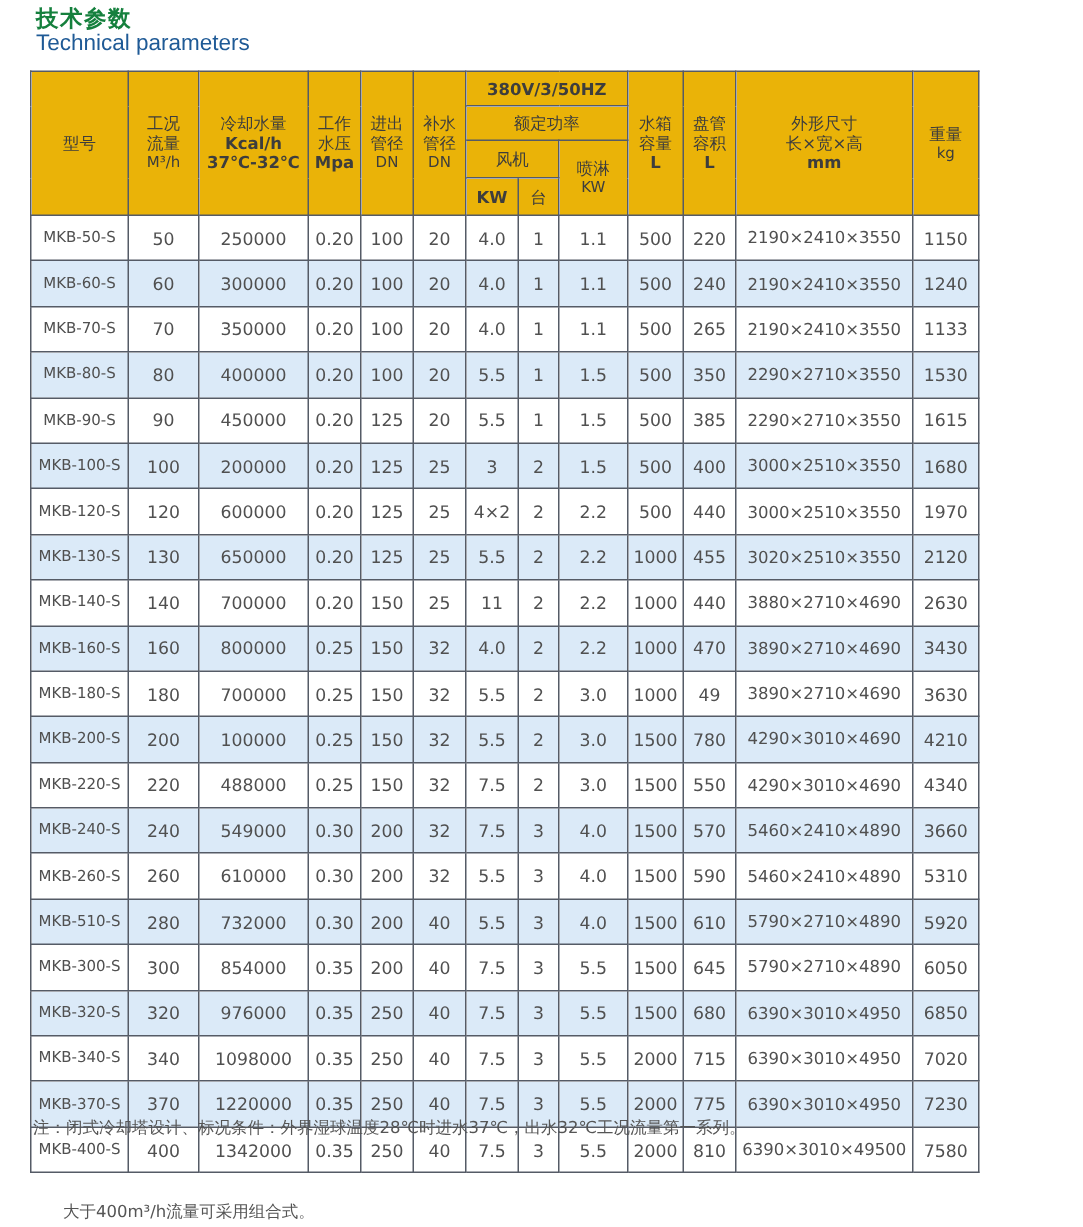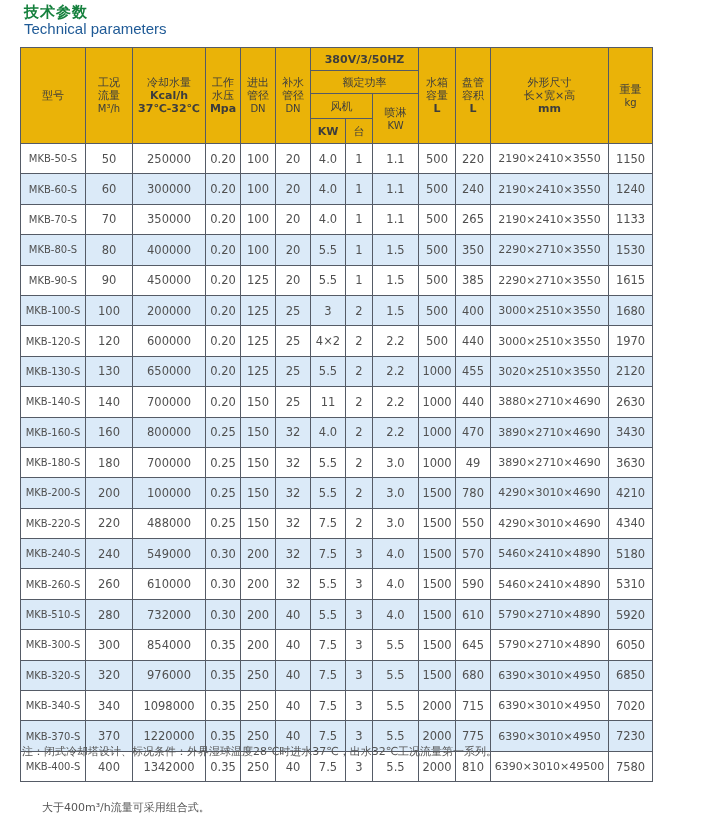--- a/index.html
+++ b/index.html
@@ -318,21 +318,21 @@
         <td>549000</td>
         <td>0.30</td>
         <td>200</td>
         <td>32</td>
         <td>7.5</td>
         <td>3</td>
         <td>4.0</td>
         <td>1500</td>
         <td>570</td>
         <td class="dims">5460×2410×4890</td>
-        <td>5180</td>
+        <td>3660</td>
       </tr>
       <tr>
         <td class="model">MKB-260-S</td>
         <td>260</td>
         <td>610000</td>
         <td>0.30</td>
         <td>200</td>
         <td>32</td>
         <td>5.5</td>
         <td>3</td>

